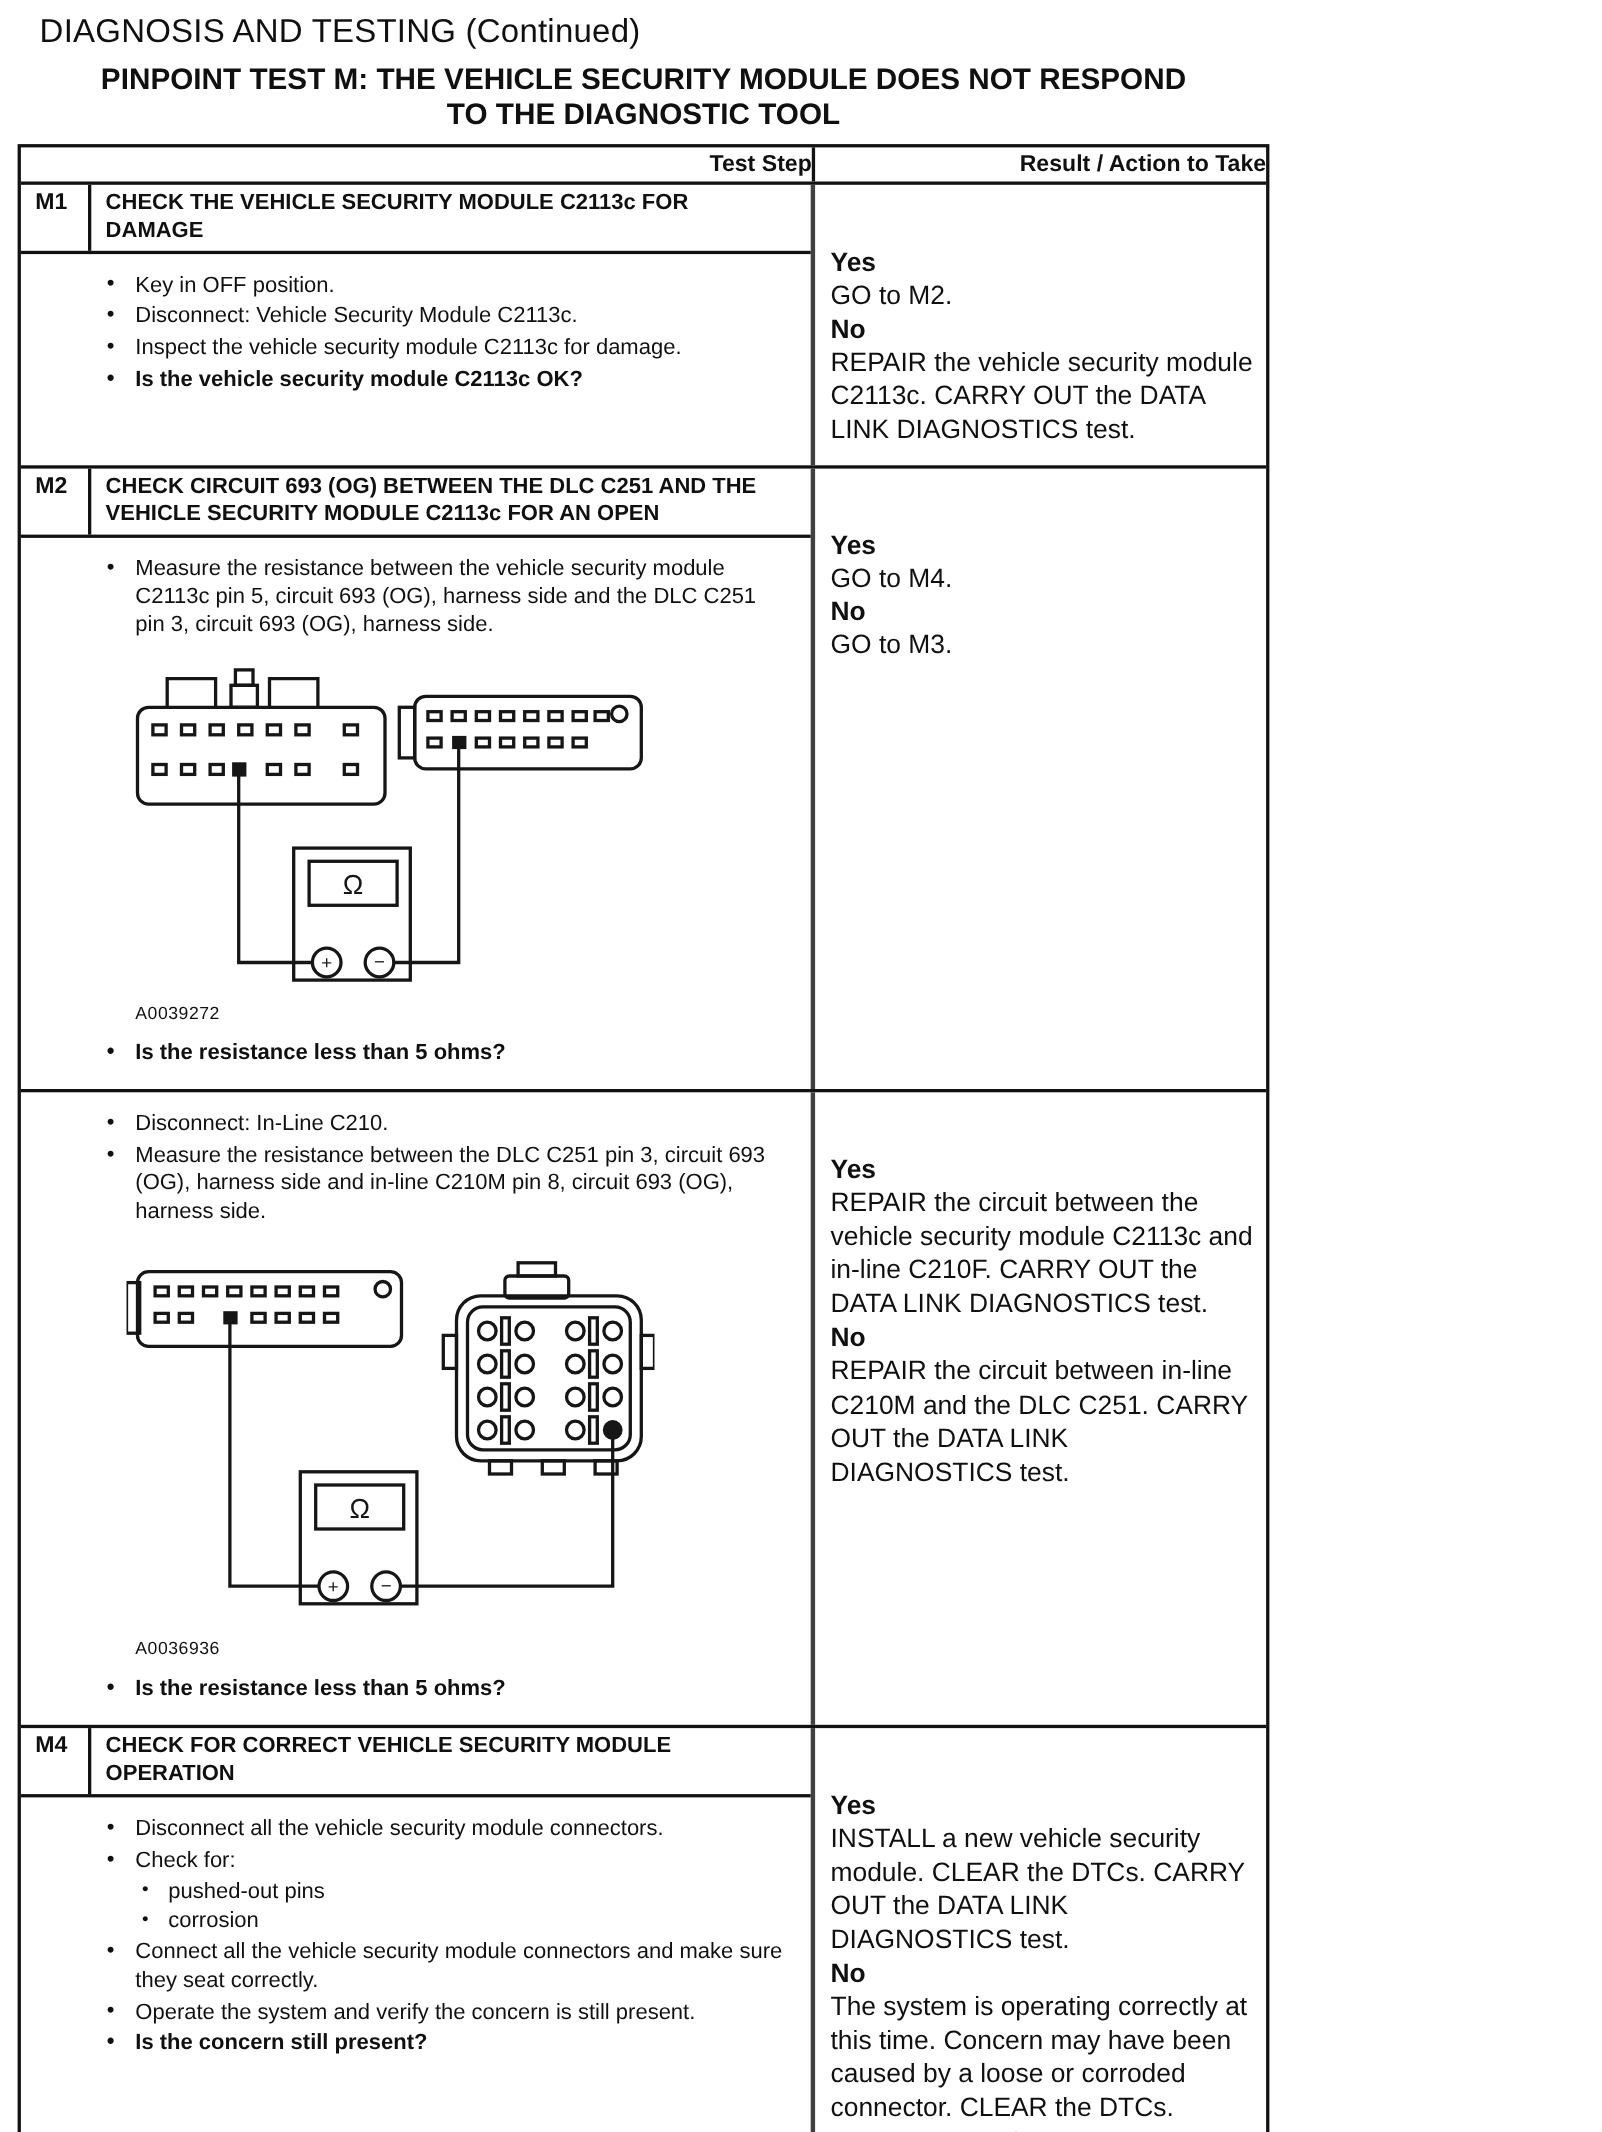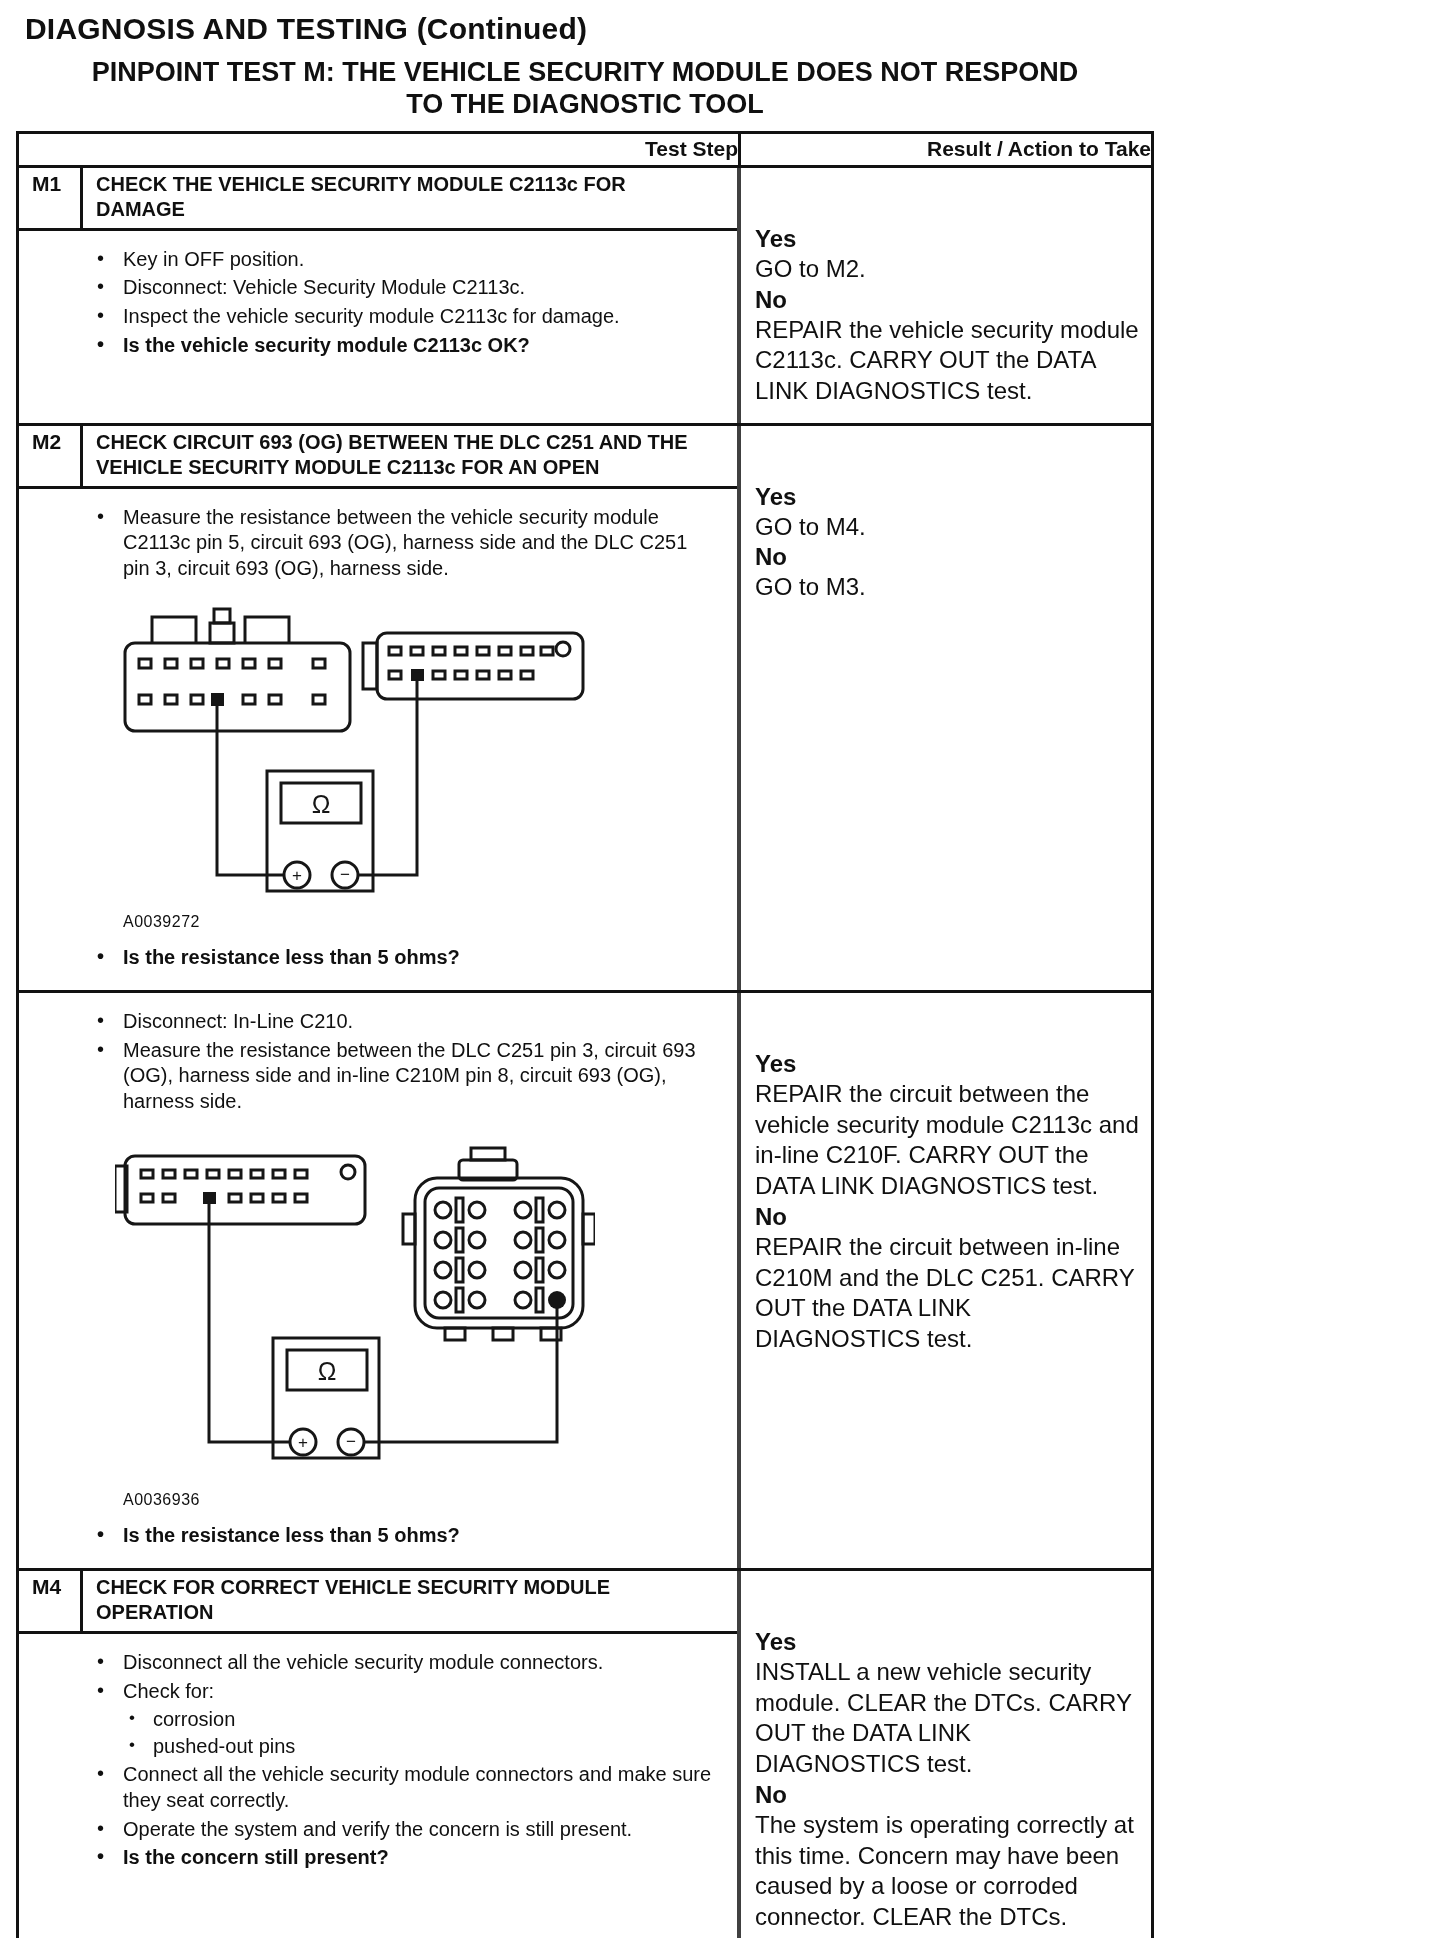--- a/index.html
+++ b/index.html
@@ -8,22 +8,22 @@
     width: 1456px;
     min-height: 1938px;
     background: #ffffff;
     color: #101010;
     font-family: "Liberation Sans", sans-serif;
   }
   .page { padding: 8px 0 40px 16px; }
 
   .doc-title {
     font-size: 30px;
-    font-weight: bold;
-    margin: 4px 0 10px 9px;
+    font-weight: normal;
+    margin: 4px 0 10px 20px;
     letter-spacing: 0.2px;
   }
   .subtitle-wrap { width: 1138px; }
   .pinpoint-title {
     font-size: 27px;
     font-weight: bold;
     text-align: center;
     max-width: 1020px;
     margin: 0 auto 10px auto;
     line-height: 1.2;
@@ -337,22 +337,22 @@
     <section class="trow">
       <div class="cell-left">
         <div class="row-head">
           <div class="mlabel">M4</div>
           <div class="mtitle">CHECK FOR CORRECT VEHICLE SECURITY MODULE OPERATION</div>
         </div>
         <div class="row-body">
           <ul class="steps">
             <li>Disconnect all the vehicle security module connectors.</li>
             <li>Check for:</li>
+            <li class="sub">pushed-out pins</li>
             <li class="sub">corrosion</li>
-            <li class="sub">pushed-out pins</li>
             <li>Connect all the vehicle security module connectors and make sure they seat correctly.</li>
             <li>Operate the system and verify the concern is still present.</li>
             <li class="bold">Is the concern still present?</li>
           </ul>
         </div>
       </div>
       <div class="cell-right">
         <div class="result-block">
           <div class="result-label">Yes</div>
           <div class="result-text">INSTALL a new vehicle security module. CLEAR the DTCs. CARRY OUT the DATA LINK DIAGNOSTICS test.</div>

